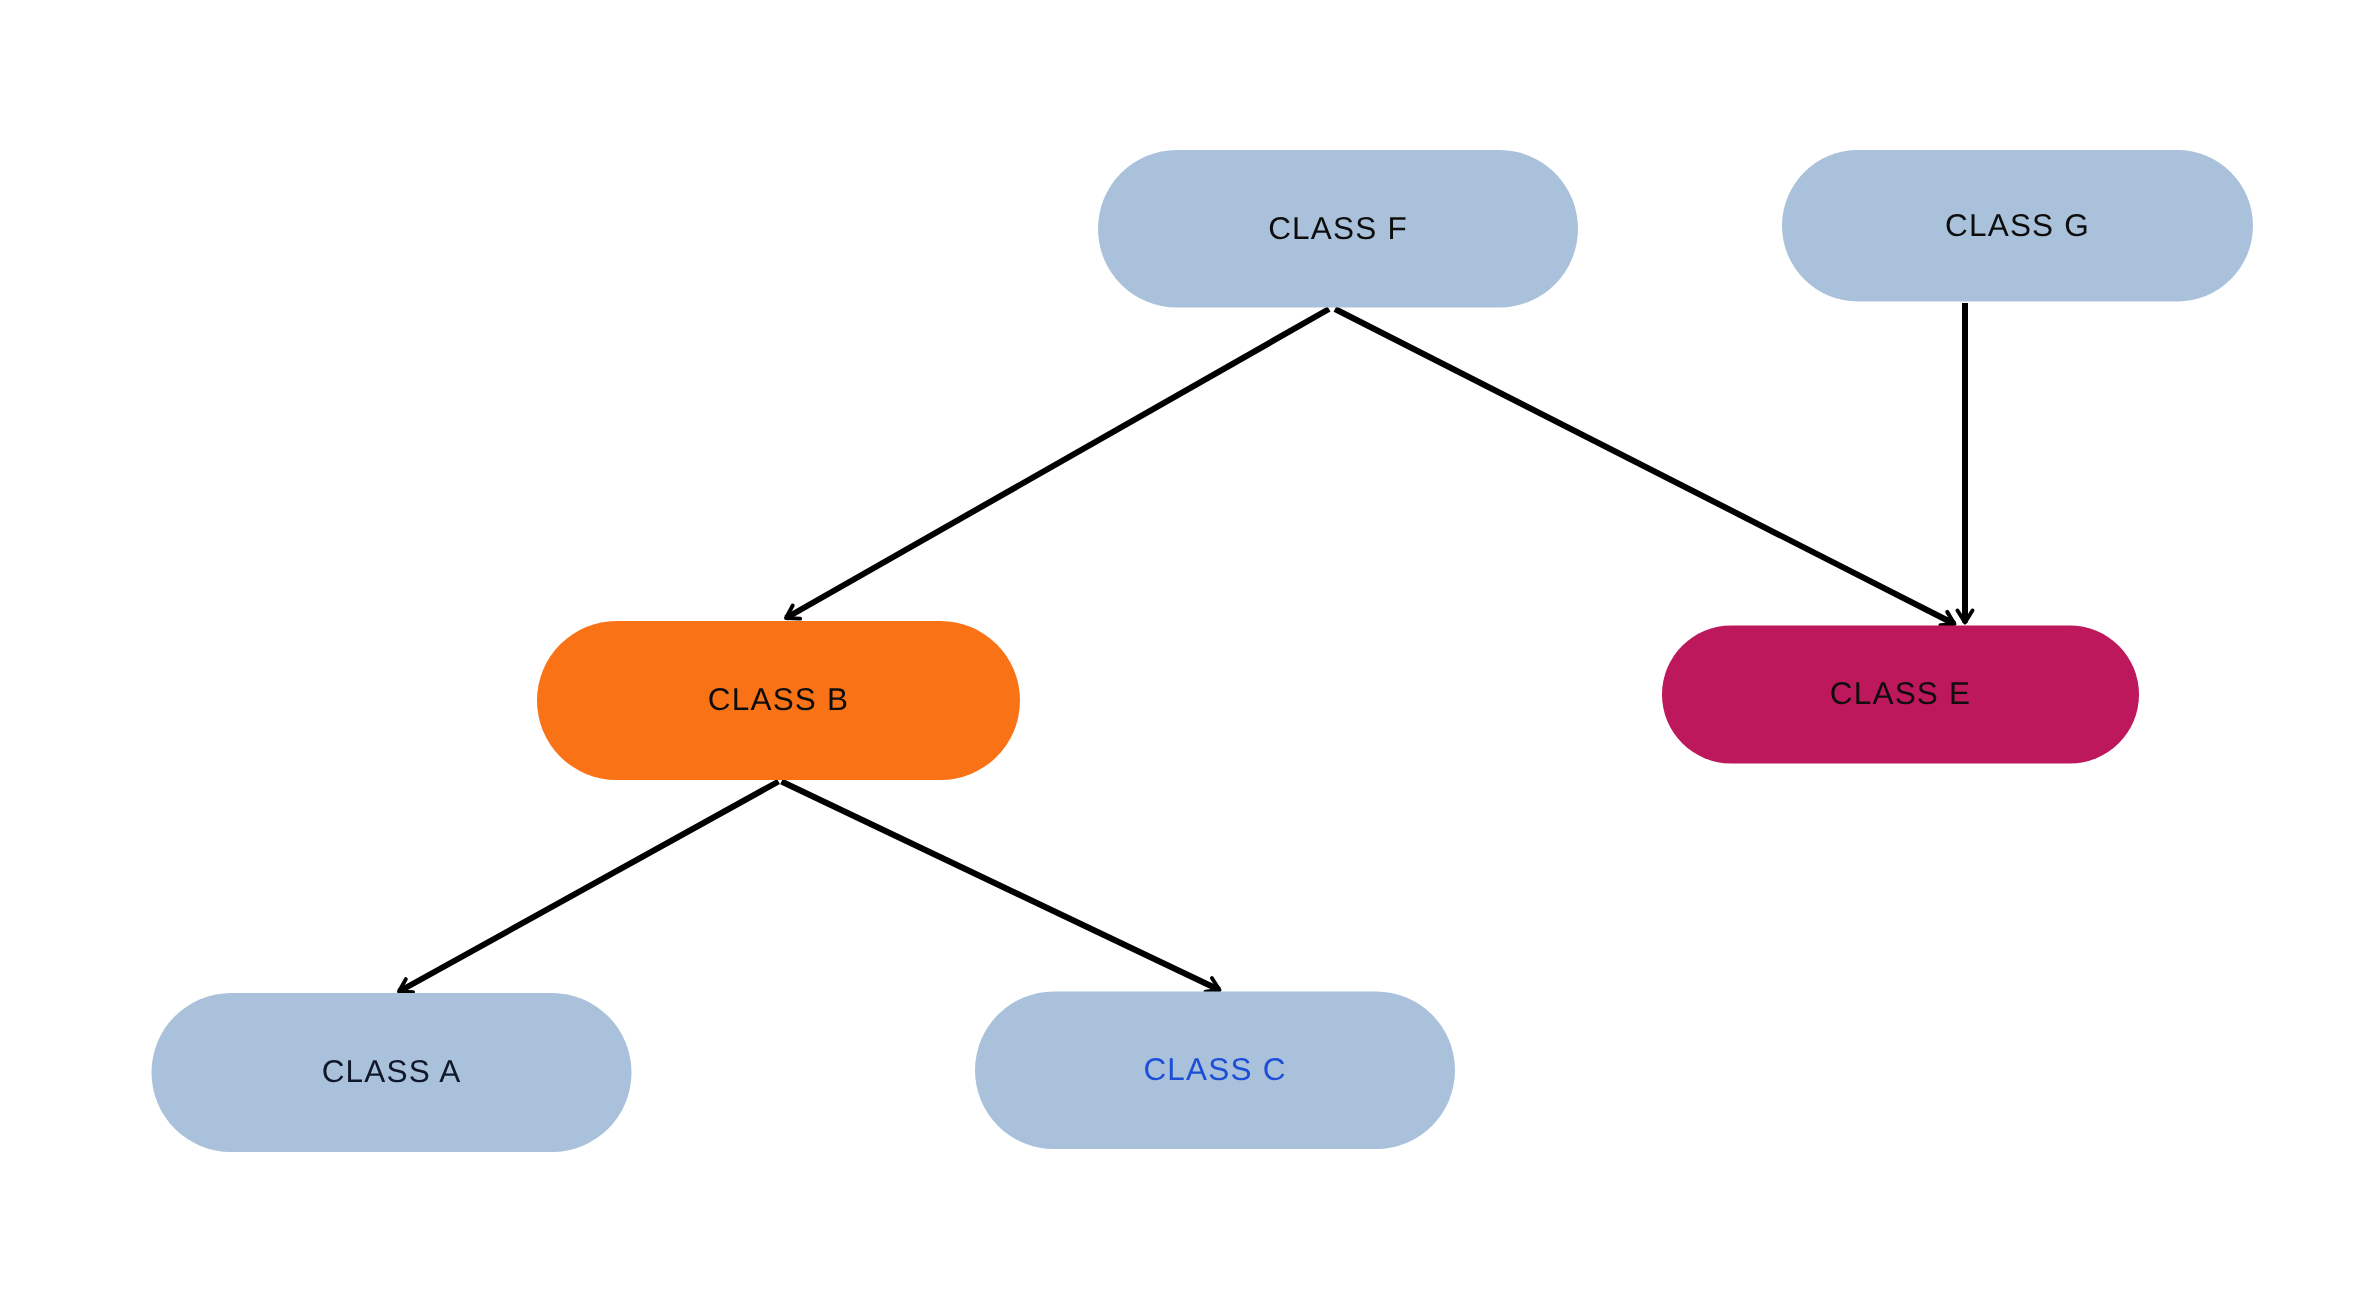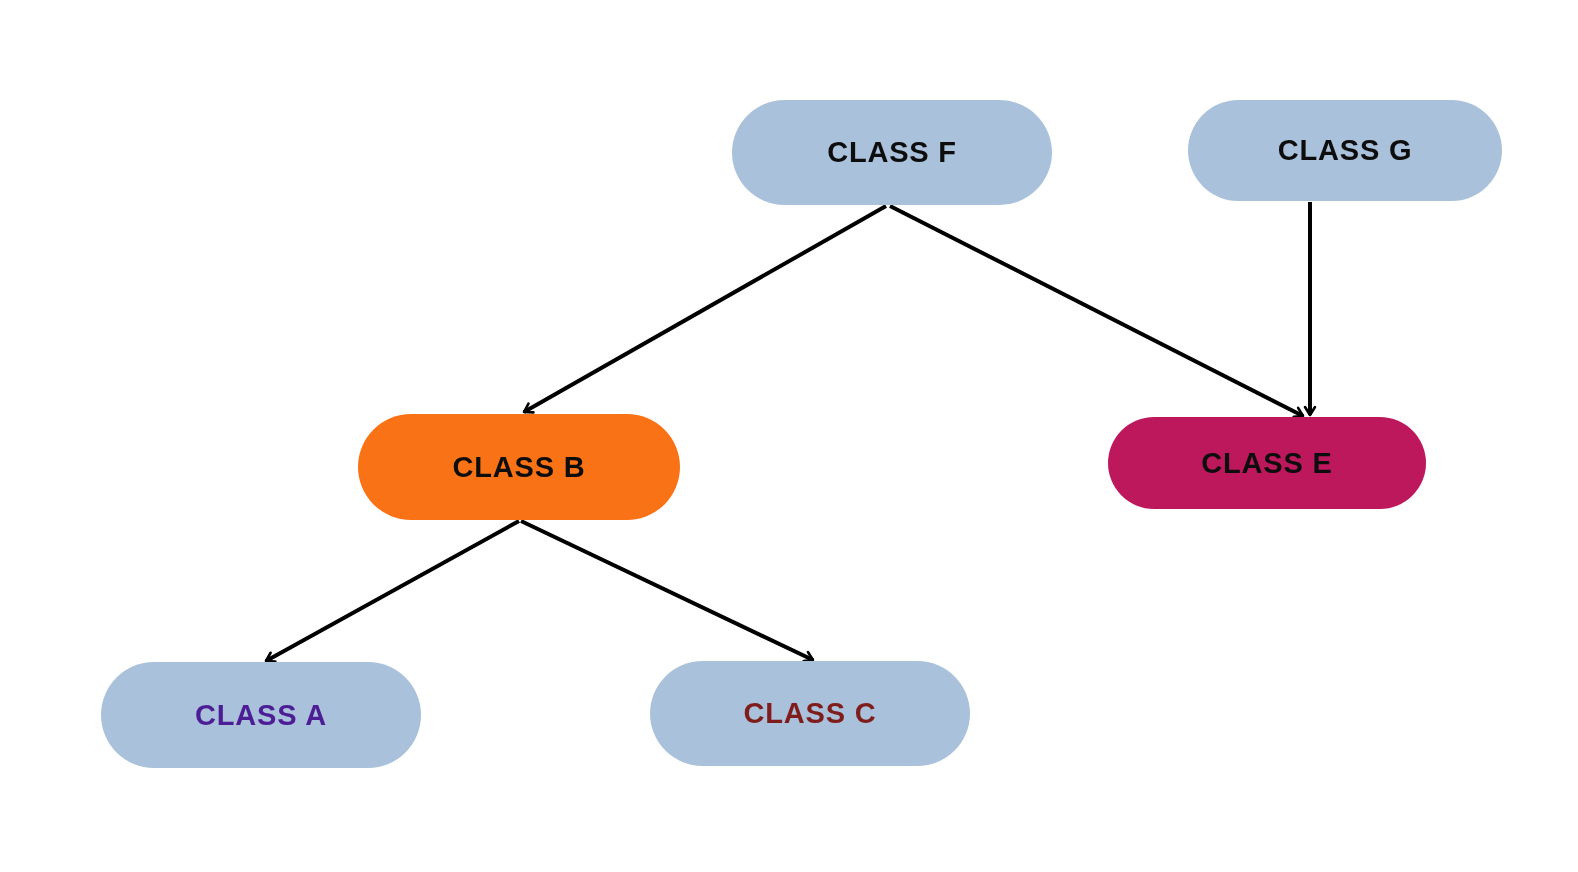--- a/index.html
+++ b/index.html
@@ -20,22 +20,22 @@
     width: 1578px;
     height: 872px;
   }
   .node {
     position: absolute;
     display: flex;
     align-items: center;
     justify-content: center;
   }
   .node-label {
-    font-weight: 700;
-    font-size: 29px;
+    font-weight: 400;
+    font-size: 21px;
     letter-spacing: 0.8px;
     text-transform: uppercase;
     white-space: nowrap;
   }
 </style>
 </head>
 <body style="background: rgb(255, 255, 255);">
 
 <div id="canvas">
   <svg id="edges" xmlns="http://www.w3.org/2000/svg">
@@ -59,18 +59,18 @@
     <div class="node" style="left: 1188px; top: 100px; width: 314px; height: 101px; background: rgb(169, 193, 218); border-radius: 50.5px;">
       <span class="node-label" style="color: rgb(13, 13, 13);">CLASS G</span>
     </div>
     <div class="node" style="left: 358px; top: 414px; width: 322px; height: 106px; background: #f97316; border-radius: 53px;">
       <span class="node-label" style="color: rgb(13, 13, 13);">CLASS B</span>
     </div>
     <div class="node" style="left: 1108px; top: 417px; width: 318px; height: 92px; background: #be185d; border-radius: 51.5px;">
       <span class="node-label" style="color: rgb(13, 13, 13);">CLASS E</span>
     </div>
     <div class="node" style="left: 101px; top: 662px; width: 320px; height: 106px; background: rgb(169, 193, 218); border-radius: 53px;">
-      <span class="node-label" style="color: #4c1d95;">CLASS A</span>
+      <span class="node-label" style="color: #0f172a;">CLASS A</span>
     </div>
     <div class="node" style="left: 650px; top: 661px; width: 320px; height: 105px; background: rgb(169, 193, 218); border-radius: 52.5px;">
-      <span class="node-label" style="color: #7f1d1d;">CLASS C</span>
+      <span class="node-label" style="color: #1d4ed8;">CLASS C</span>
     </div>
   </div>
 
 </body></html>

